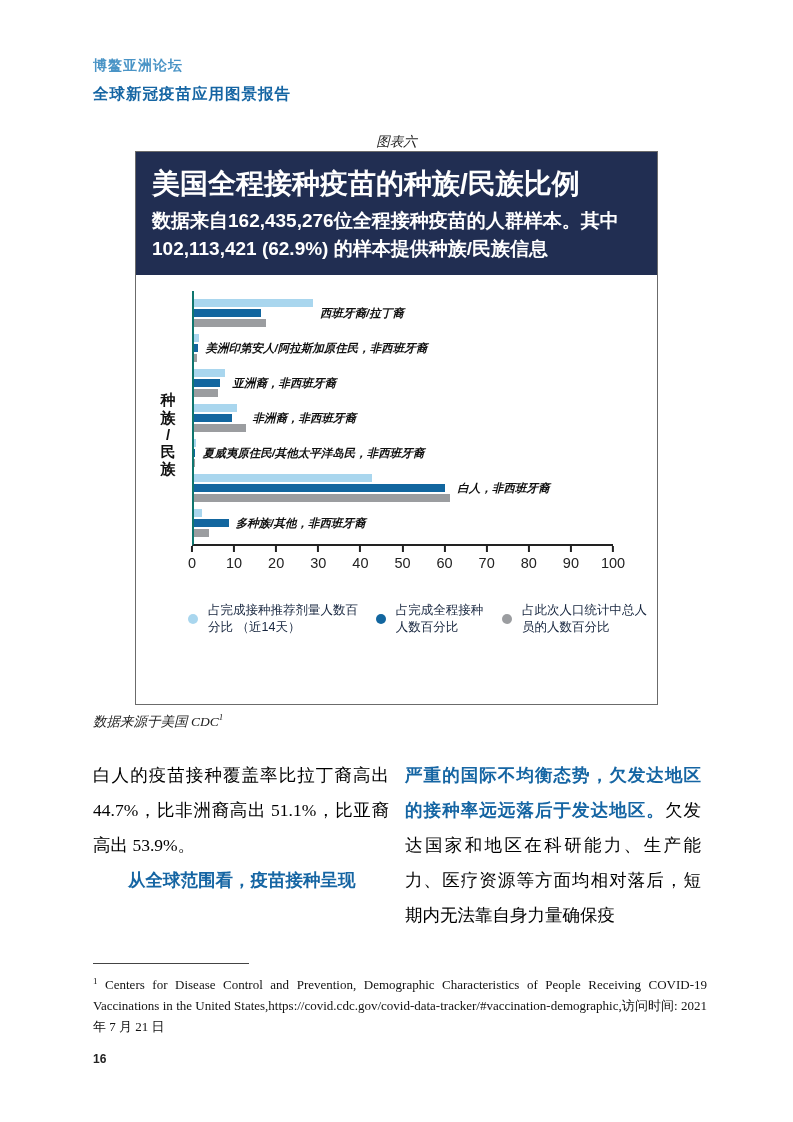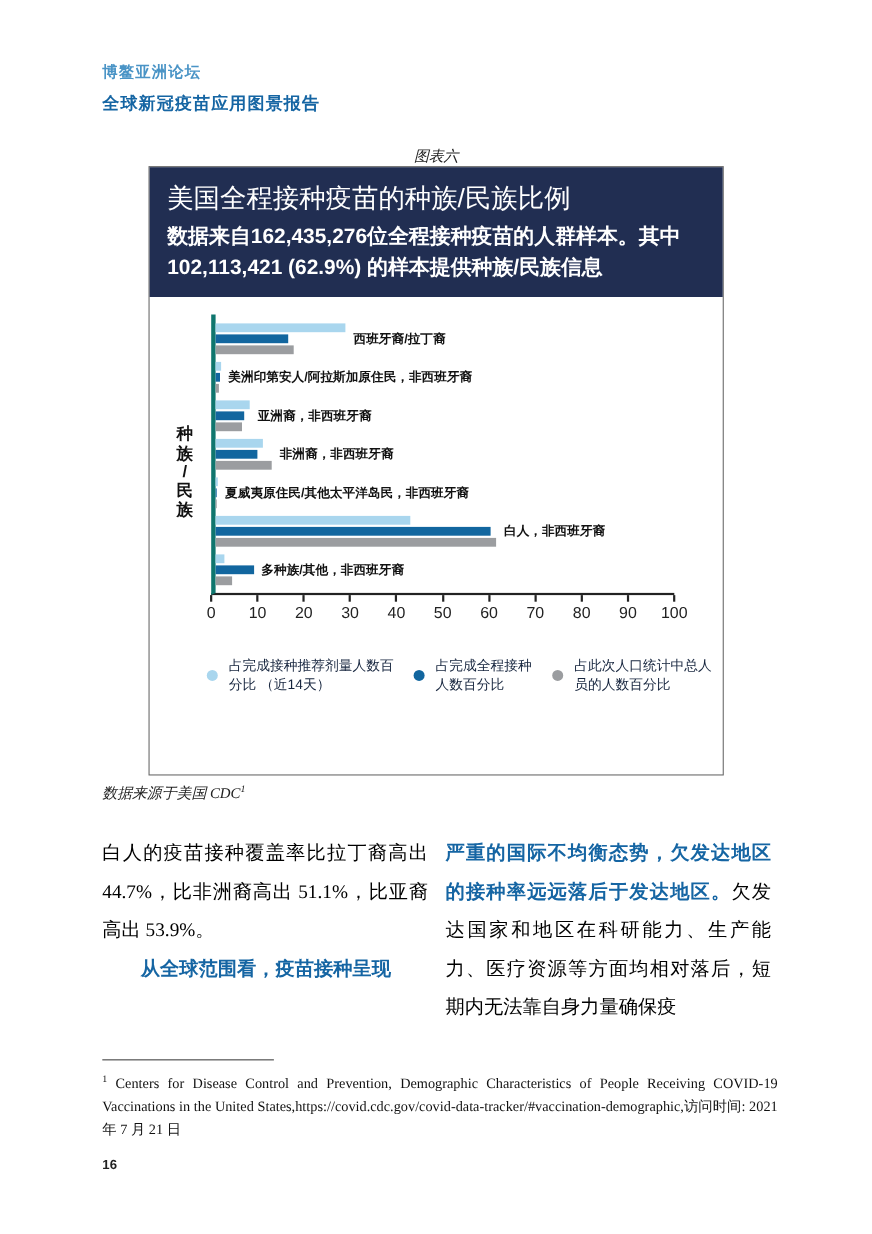--- a/index.html
+++ b/index.html
@@ -17,29 +17,29 @@
 
   
   .figure-caption { position:absolute; left:0; right:0; top:133px; text-align:center;
     font-style:italic; font-size:13.5px; color:#222;font-family:Liberation Serif, serif; }
 
   
   .chart-box { position:absolute; left:135px; top:151px; width:523px; height:554px;
     border:1px solid #6b6b6b; background:#fff; }
   .chart-header { background:#212e52; color:#ffffff; padding:14px 16px 13px 16px;
     font-family:"Liberation Sans", sans-serif; }
-  .chart-title { font-size:24px; font-weight:normal; line-height:1.25; }
+  .chart-title { font-size:28px; font-weight:bold; line-height:1.25; }
   .chart-subtitle { font-size:19px; font-weight:bold; line-height:1.45; margin-top:6px; }
 
   .chart-body { display:flex; padding:16px 44px 0 8px; }
   .ylab { width:48px; display:flex; align-items:center; justify-content:center;
     font-family:"Liberation Sans", sans-serif; font-weight:bold; font-size:15px; color:#111; }
   .ylab span { display:block; text-align:center; line-height:1.15; }
   .plot-wrap { flex:1; }
-  .plot { position:relative; border-left:4px solid #0f766e; border-bottom:2px solid #222; padding-top:8px; }
+  .plot { position:relative; border-left:2px solid #0f766e; border-bottom:2px solid #222; padding-top:8px;font-style:italic; }
   .bar-group { position:relative; margin-bottom:7px; }
   .bar { height:8px; margin-bottom:2px; min-width:1px; }
   .bar-label { position:absolute; top:50%; transform:translateY(-50%);
     font-family:"Liberation Sans", sans-serif; font-weight:bold; font-size:11.5px;
     color:#111; white-space:nowrap; }
   .ticks { position:relative; height:32px; overflow:visible; }
   .tick { position:absolute; top:0; transform:translateX(-50%); text-align:center;
     font-family:"Liberation Sans", sans-serif; font-size:14.5px; color:#222; }
   .tick::before { content:""; display:block; width:2px; height:6px; background:#222; margin:0 auto 3px auto; }
 

